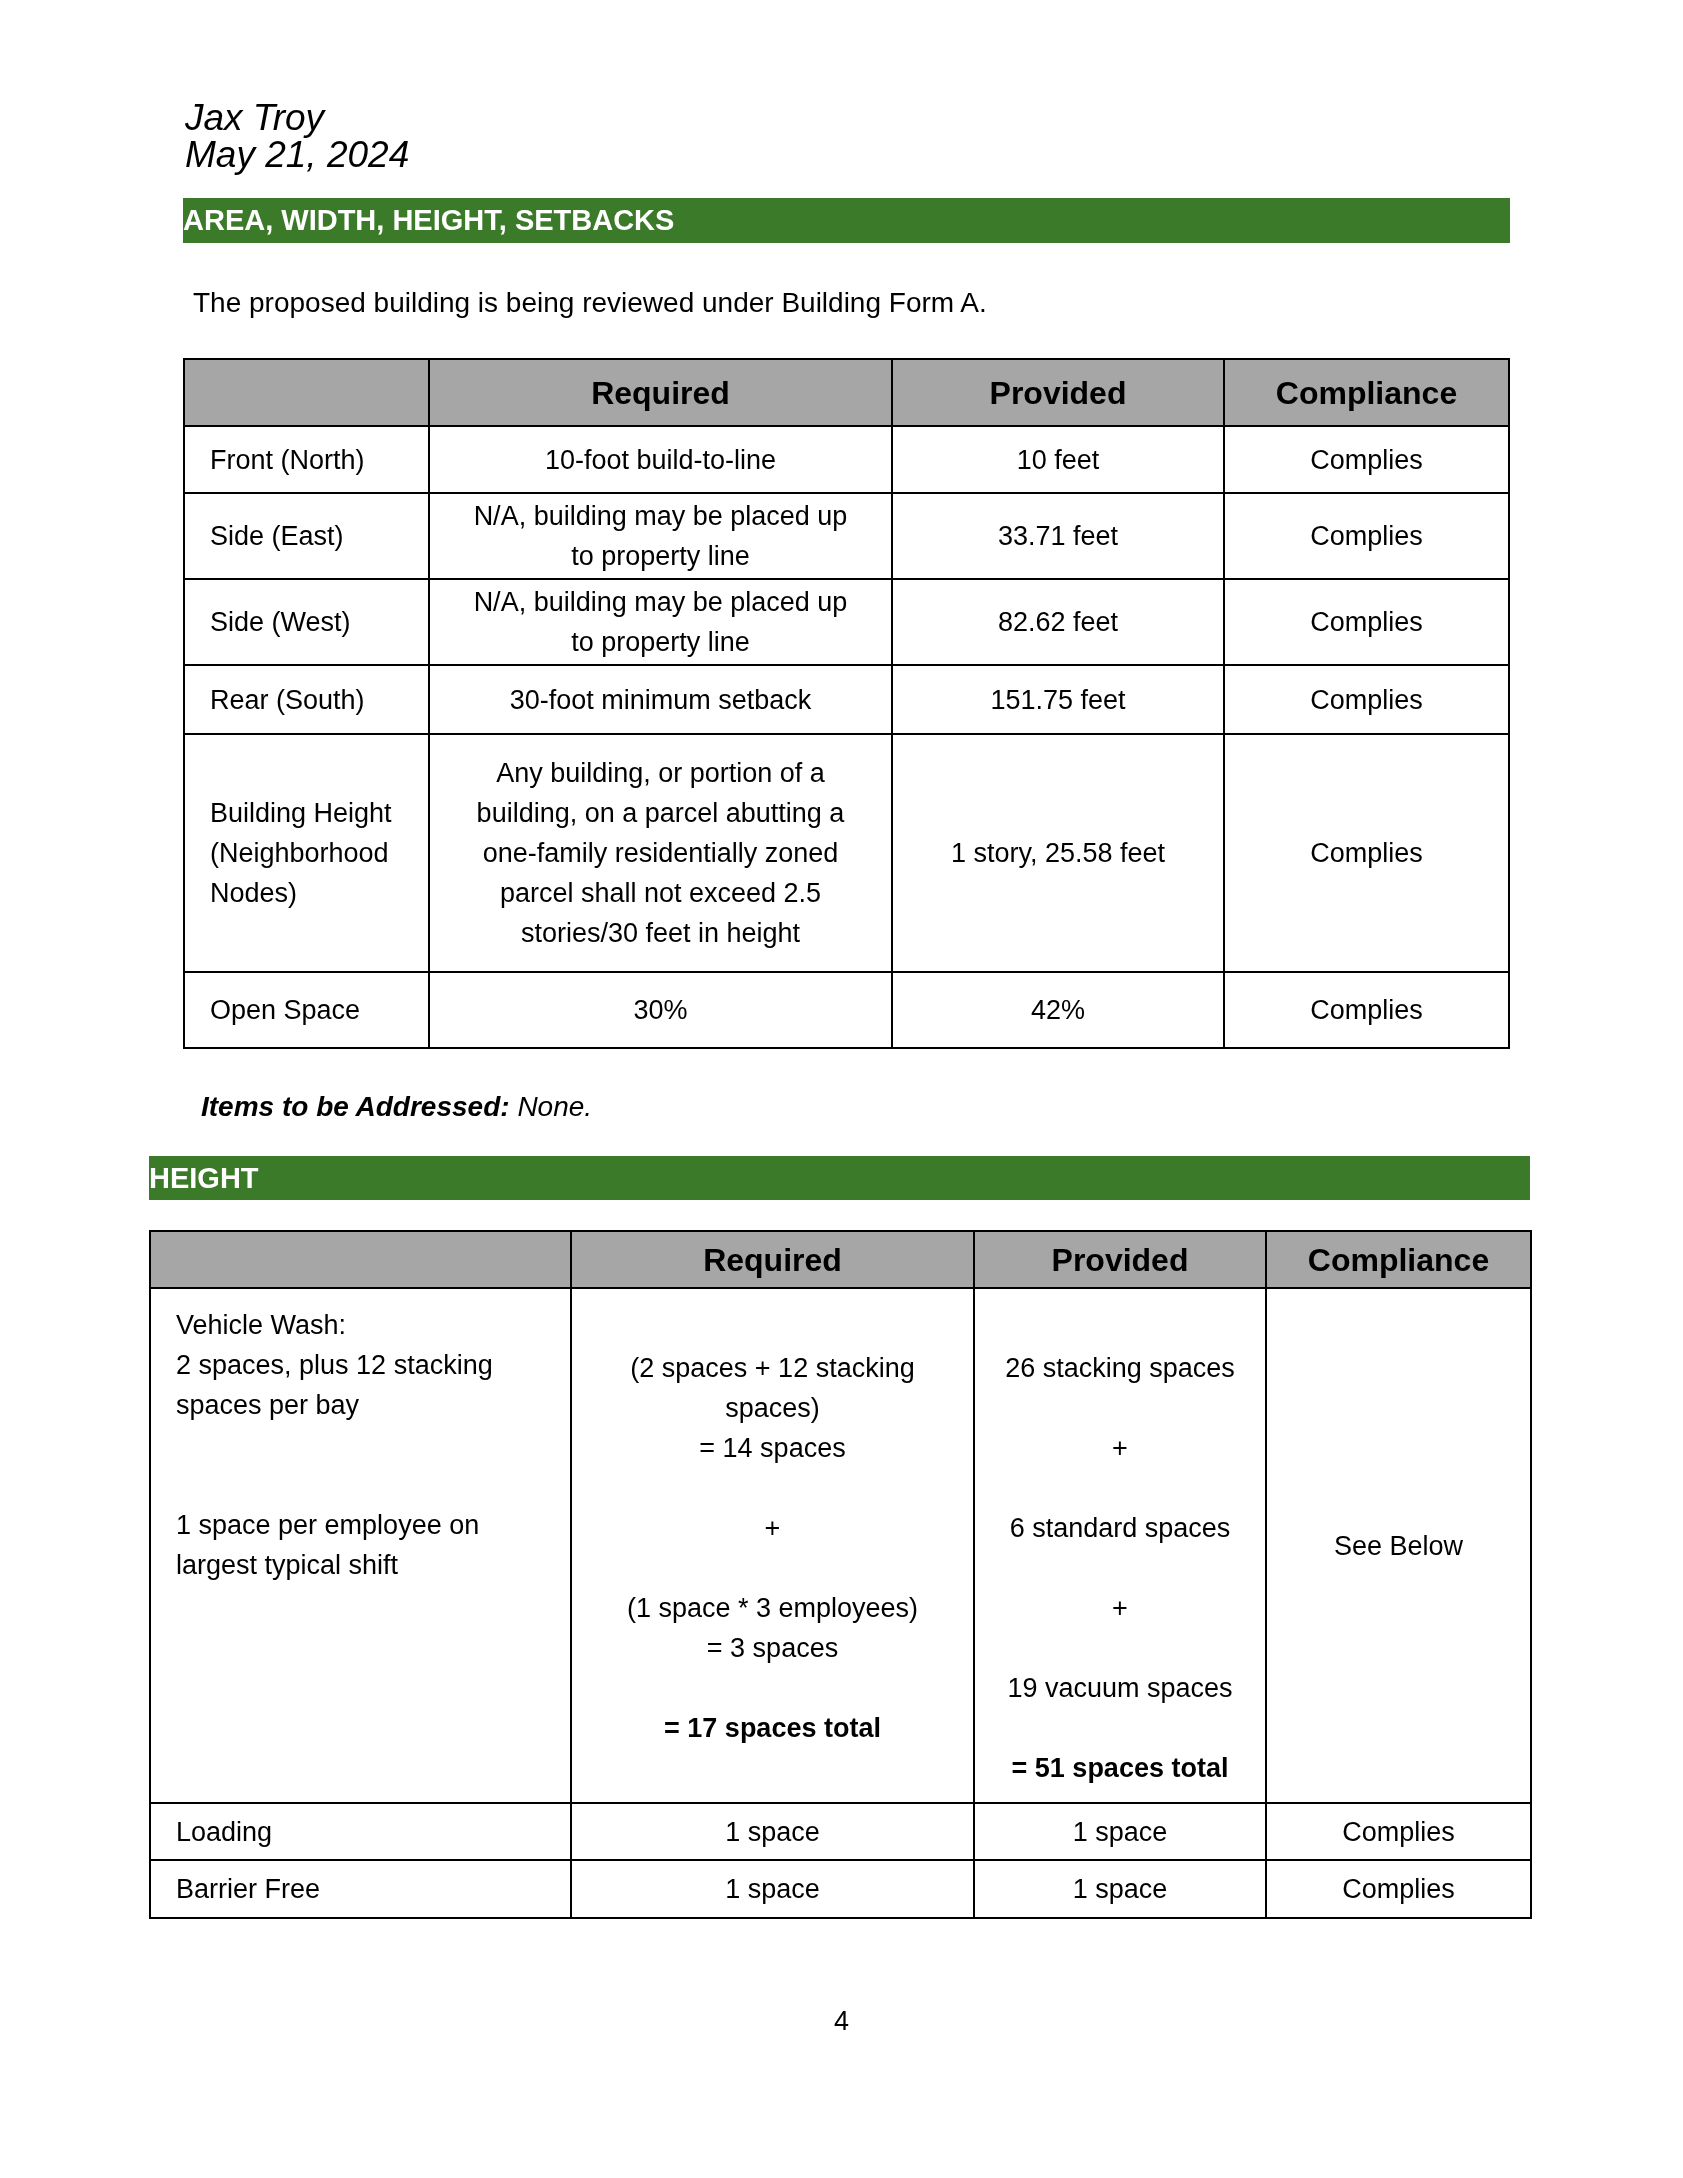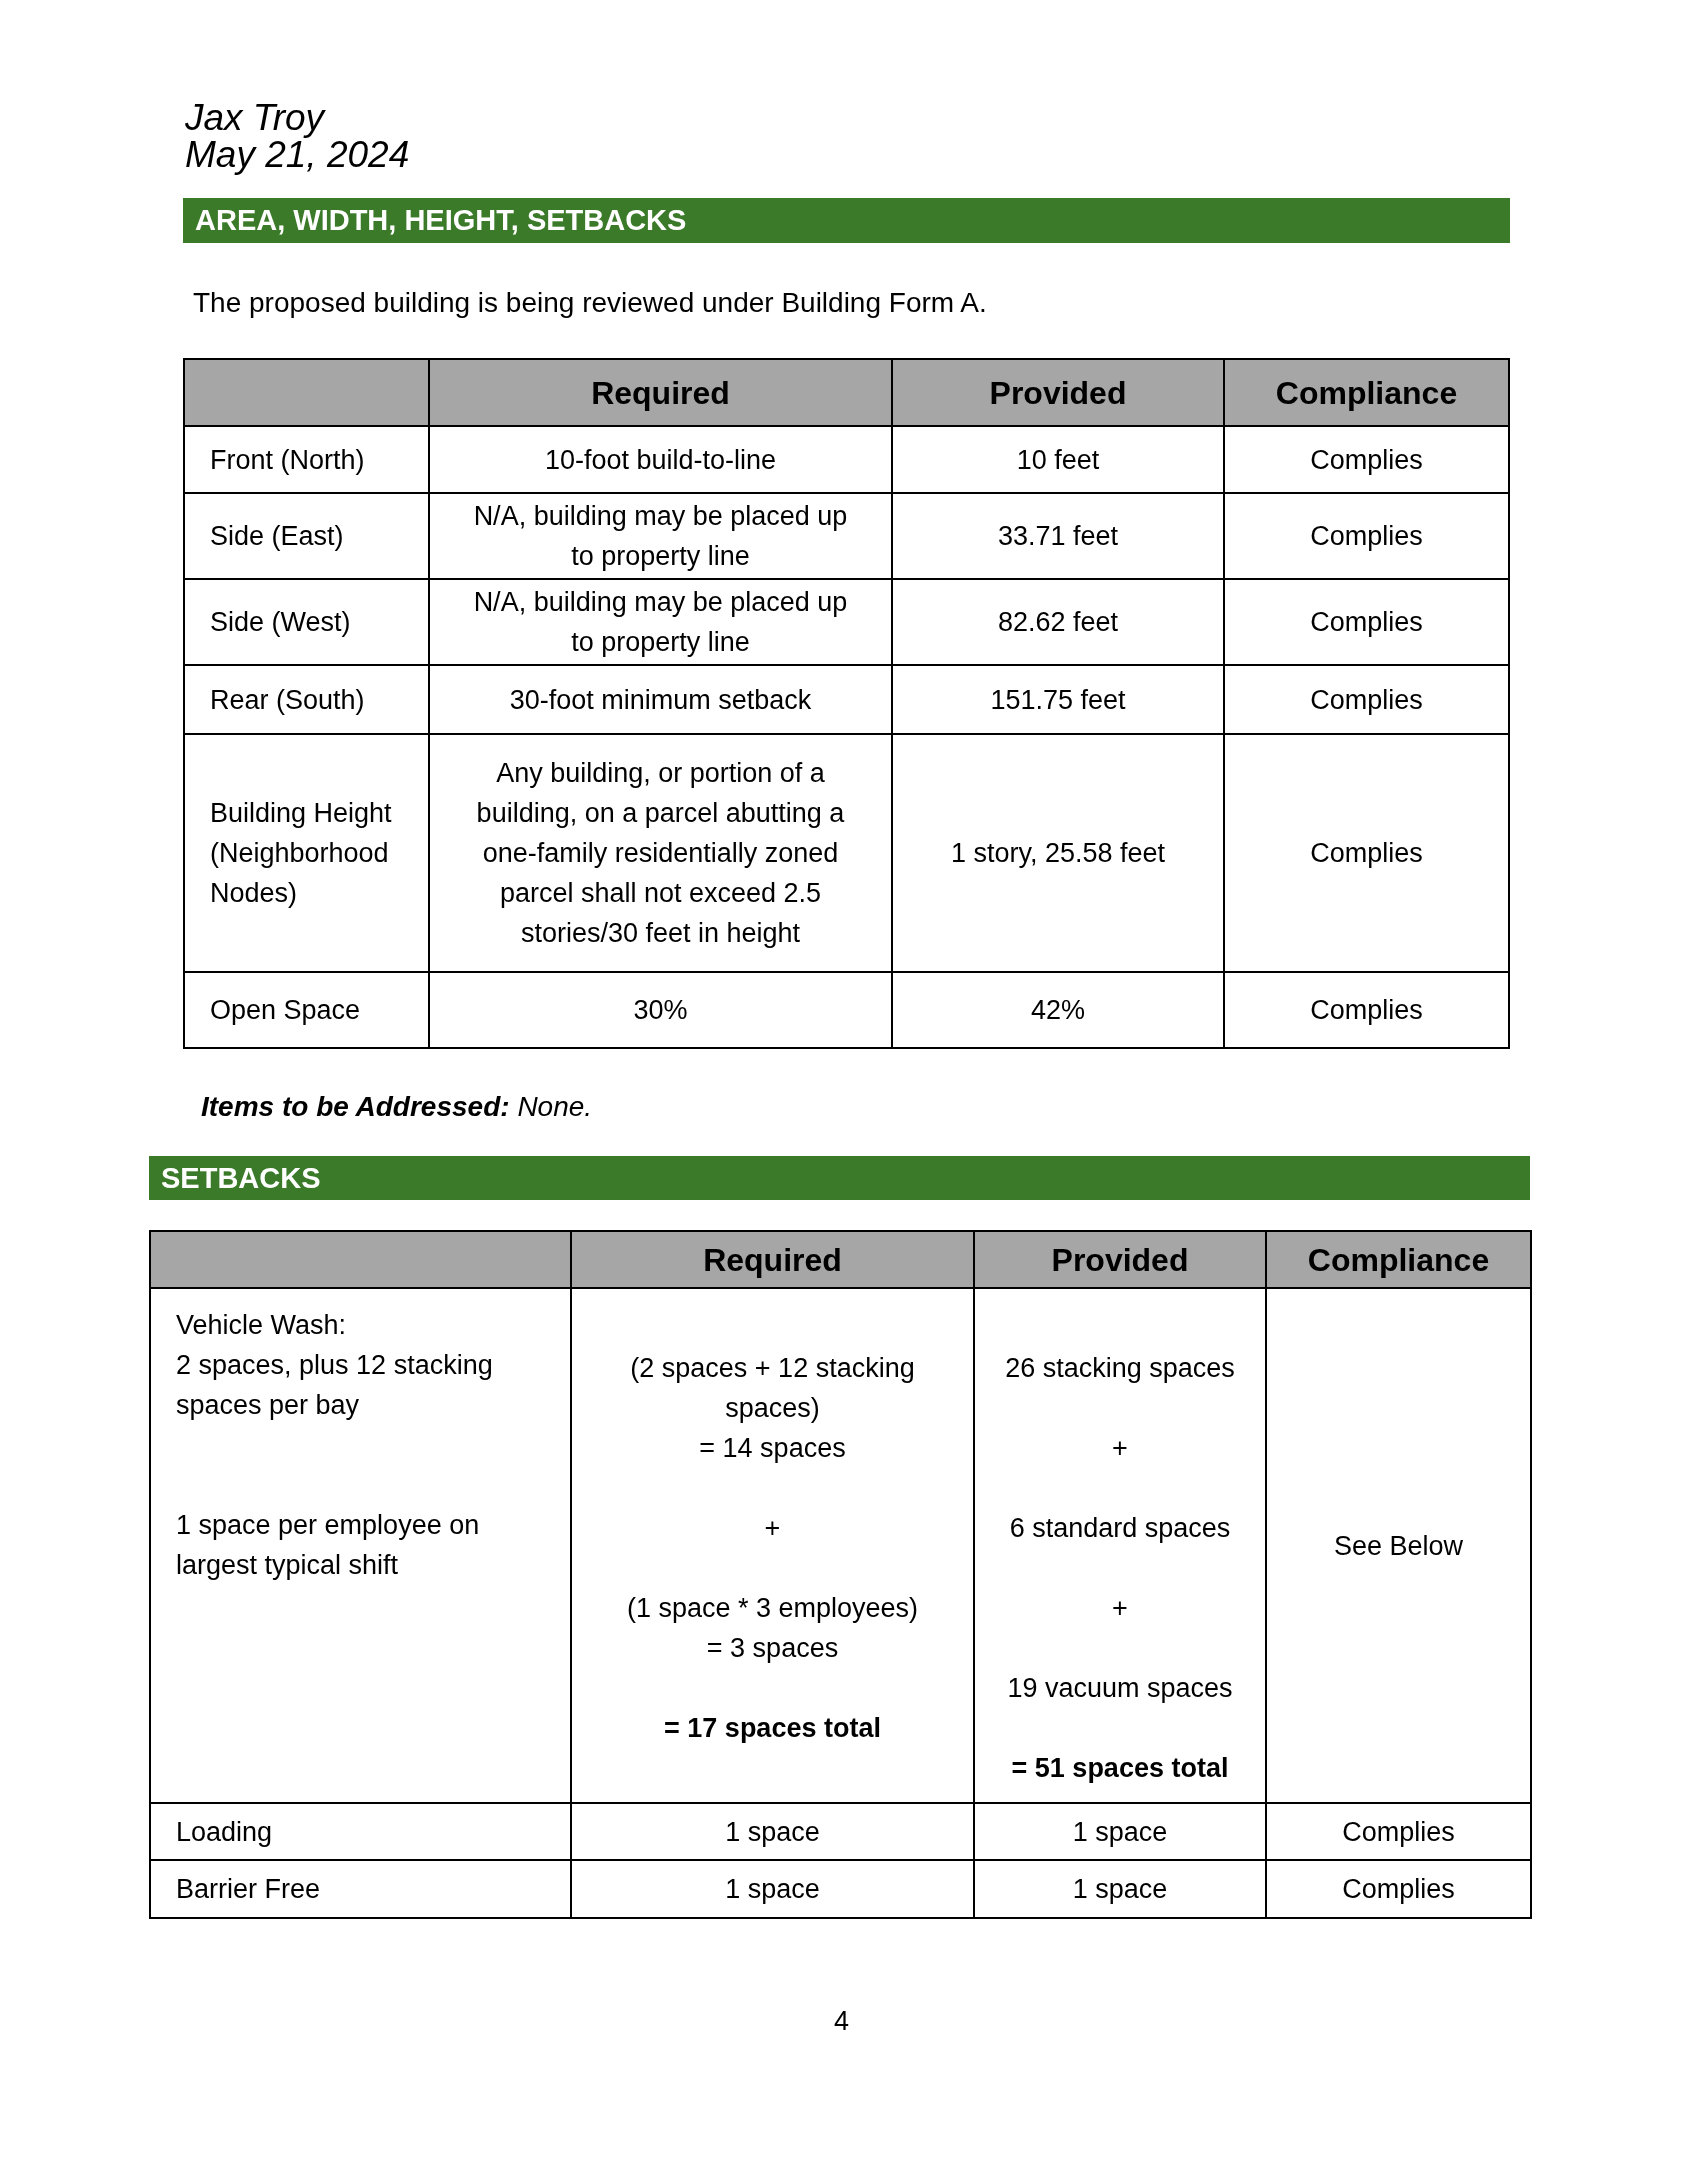--- a/index.html
+++ b/index.html
@@ -4,21 +4,21 @@
 <style>
   html,body { margin:0; padding:0; background:#e8e8e8; }
   .page {
     position:relative; width:1683px; height:2178px; margin:0 auto;
     background:#ffffff; color:#000;
     font-family:"Liberation Sans", sans-serif;
   }
   .author { position:absolute; left:185px; top:99px; font-style:italic; font-size:37px; line-height:37px; }
   .banner {
     position:absolute; color:#fff; font-weight:bold; font-size:29px;
-    box-sizing:border-box; padding-left:12px;
+    box-sizing:border-box; 
   }
   .banner1 { left:183px; top:198px; width:1327px; height:45px; line-height:45px; }
   .banner2 { left:149px; top:1156px; width:1381px; height:44px; line-height:44px; }
   .intro { position:absolute; left:185px; top:279px; font-size:28px; margin:8px; }
   table { border-collapse:collapse; table-layout:fixed; position:absolute; }
   td, th {
     border:2px solid #000; font-size:27px; text-align:center;
     vertical-align:middle; padding:2px 8px; box-sizing:border-box;
     line-height:40px; font-weight:normal;
   }
@@ -108,21 +108,21 @@
       <td>30%</td>
       <td>42%</td>
       <td>Complies</td>
     </tr>
   </tbody>
     </table>
 
   <p class="items"><span class="items-lbl">Items to be Addressed:</span> <span>None.</span></p>
 
   <div class="banner banner2" style="background: rgb(58, 122, 40);">
-    <span>SETBACKS</span>
+    <span>HEIGHT</span>
   </div>
 
   <table class="t2">
     <colgroup>
         <col style="width:421px">
         <col style="width:403px">
         <col style="width:292px">
         <col style="width:265px">
       </colgroup>
     <tbody>

